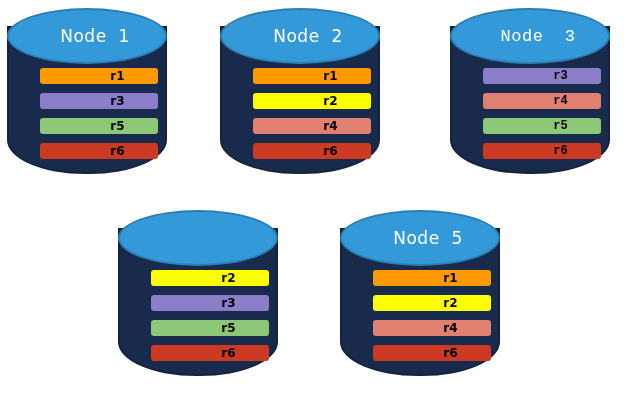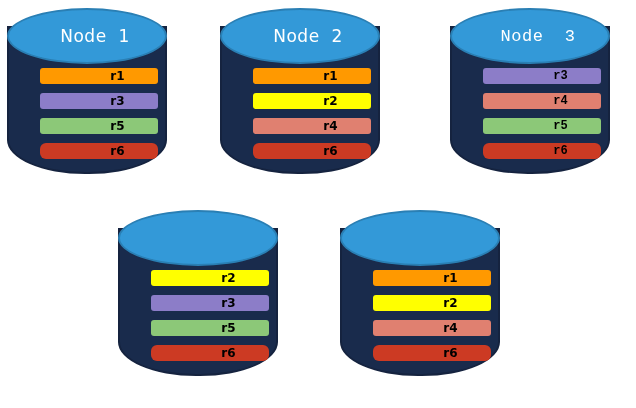--- a/index.html
+++ b/index.html
@@ -77,21 +77,21 @@
     border-radius: 3px;
     display: flex;
     align-items: center;
     justify-content: center;
     font-size: 12px;
     font-weight: bold;
     color: #000000;
     box-sizing: border-box;
     padding-left: 37px;
   }
-  .bar:last-child { margin-bottom: 8px; border-radius: 6px; }
+  .bar:last-child { margin-bottom: 8px; }
 </style>
 </head>
 <body>
 
 <div id="diagram">
     <div class="node" style="left: 7px; top: 8px;">
       <div class="cyl-body"></div>
       <div class="cyl-top"></div>
       <div class="cyl-title">Node  1</div>
       <div class="bars">
@@ -129,20 +129,21 @@
       <div class="bars">
         <div class="bar" style="background: rgb(255, 255, 0);">r2</div>
         <div class="bar" style="background: rgb(140, 125, 200);">r3</div>
         <div class="bar" style="background: rgb(140, 200, 120);">r5</div>
         <div class="bar" style="background: rgb(204, 58, 35);">r6</div>
       </div>
     </div>
     <div class="node" style="left: 340px; top: 210px;">
       <div class="cyl-body"></div>
       <div class="cyl-top"></div>
+      <div class="cyl-title">Node  5</div>
       <div class="bars">
         <div class="bar" style="background: rgb(255, 153, 0);">r1</div>
         <div class="bar" style="background: rgb(255, 255, 0);">r2</div>
         <div class="bar" style="background: rgb(224, 128, 112);">r4</div>
         <div class="bar" style="background: rgb(204, 58, 35);">r6</div>
       </div>
     </div>
   </div>
 
 </body></html>

